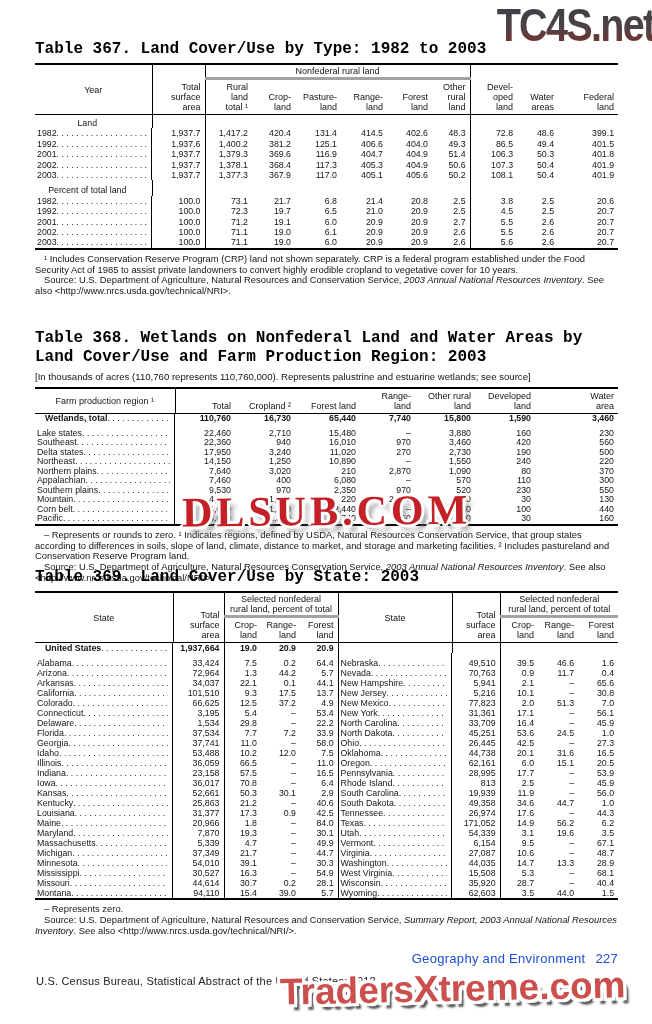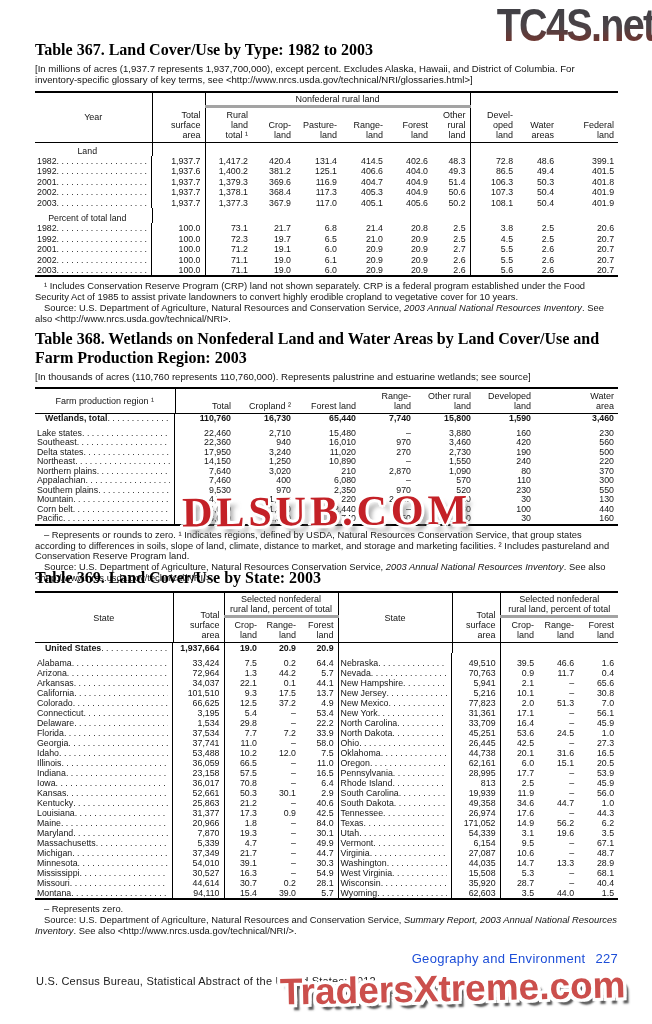--- a/index.html
+++ b/index.html
@@ -1,21 +1,21 @@
 <!DOCTYPE html>
 <html><head>
 <meta charset="utf-8">
 <style>
   html,body{margin:0;padding:0;background:#888;}
   .page{position:relative;width:652px;height:1024px;background:#ffffff;overflow:hidden;
         font-family:"Liberation Sans",sans-serif;color:#141414;}
   
   .blk{position:absolute;left:35px;width:583px;}
   #b367{top:40px;} #b368{top:329px;} #b369{top:568px;}
-  .tt{font-family:Liberation Serif, serif;font-weight:bold;font-size:16px;line-height:19px;margin:0 0 4px 0;color:#000;}
+  .tt{font-family:Liberation Mono, monospace;font-weight:bold;font-size:16px;line-height:19px;margin:0 0 4px 0;color:#000;}
   .nt{font-size:9.6px;line-height:11.3px;margin:0 0 5px 0;}
   
   table.t{border-collapse:collapse;table-layout:fixed;width:583px;
           border-top:2px solid #000;border-bottom:2px solid #000;}
   .t th{font-weight:normal;font-size:9px;line-height:10px;vertical-align:bottom;text-align:right;
         white-space:pre-line;padding:2px 4px 2px 0;}
   .t th.mid{vertical-align:middle;text-align:center;padding:2px 0;}
   .t th.hb{border-bottom:1px solid #000;}
   .grp-h{text-align:center !important;vertical-align:middle !important;border-bottom:3px solid #a3a3a3;padding:1px 0 !important;}
   .vr{border-right:1px solid #000;}
@@ -57,21 +57,20 @@
 </style>
 </head>
 <body>
 
 <div class="page">
 
   <div class="wm wm-top">TC4S.net</div>
 
   <section class="blk" id="b367">
     <h1 class="tt">Table 367. Land Cover/Use by Type: 1982 to 2003</h1>
-    <p class="nt">[In millions of acres (1,937.7 represents 1,937,700,000), except percent. Excludes Alaska, Hawaii, and District of Columbia. For inventory-specific glossary of key terms, see &lt;http://www.nrcs.usda.gov/technical/NRI/glossaries.html&gt;]</p>
     <table class="t" id="t367">
       <colgroup>
         <col style="width:117px">
           <col style="width:53px">
           <col style="width:47px">
           <col style="width:43px">
         <col style="width:46px">
           <col style="width:46px">
           <col style="width:45px">
           <col style="width:38px">

